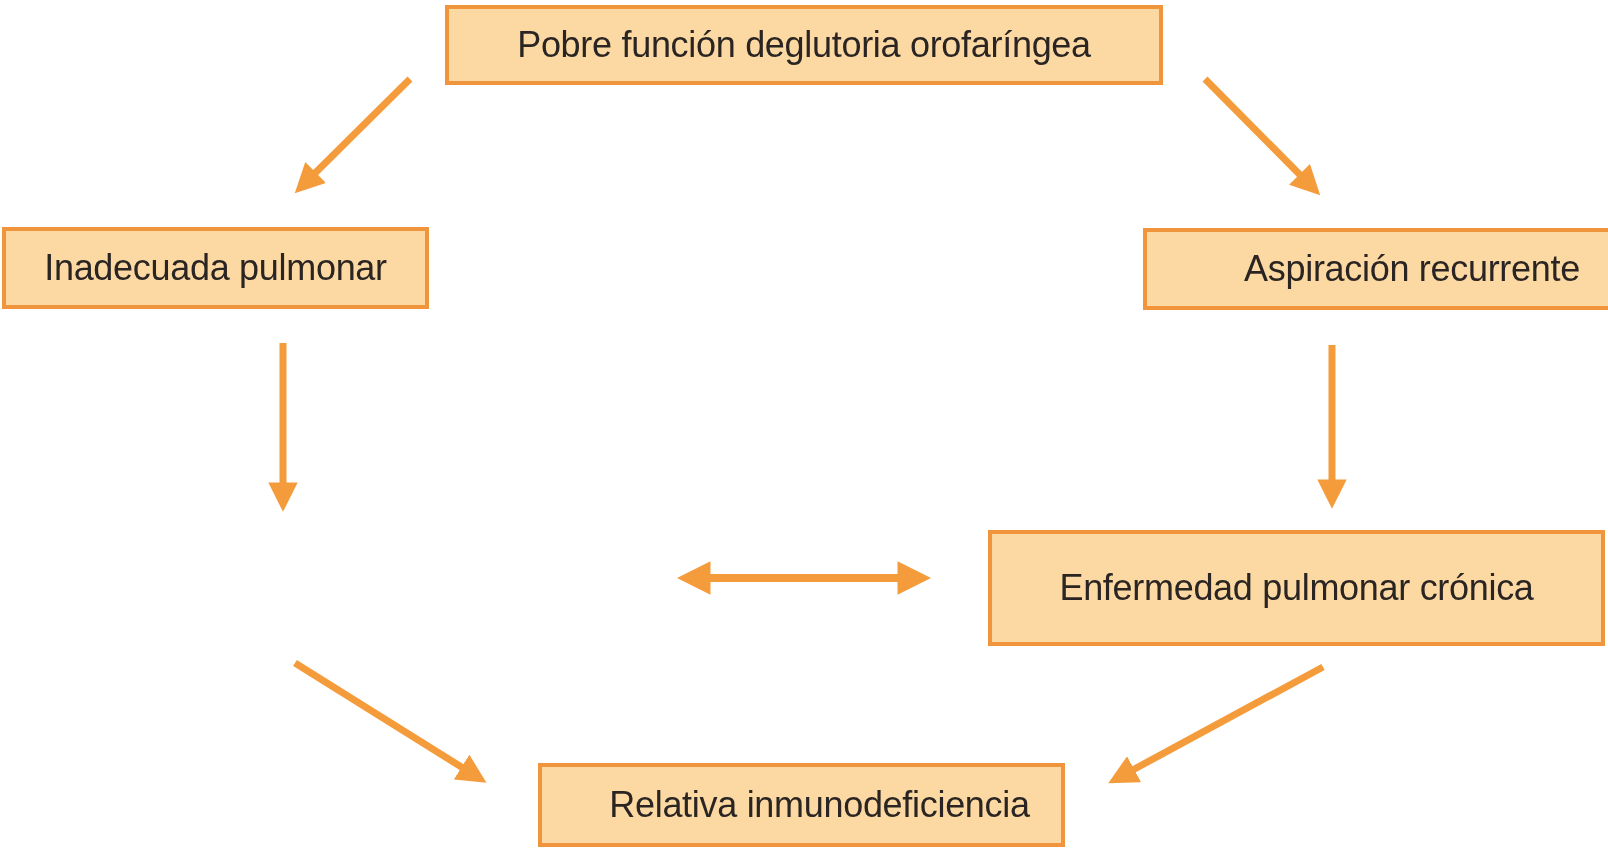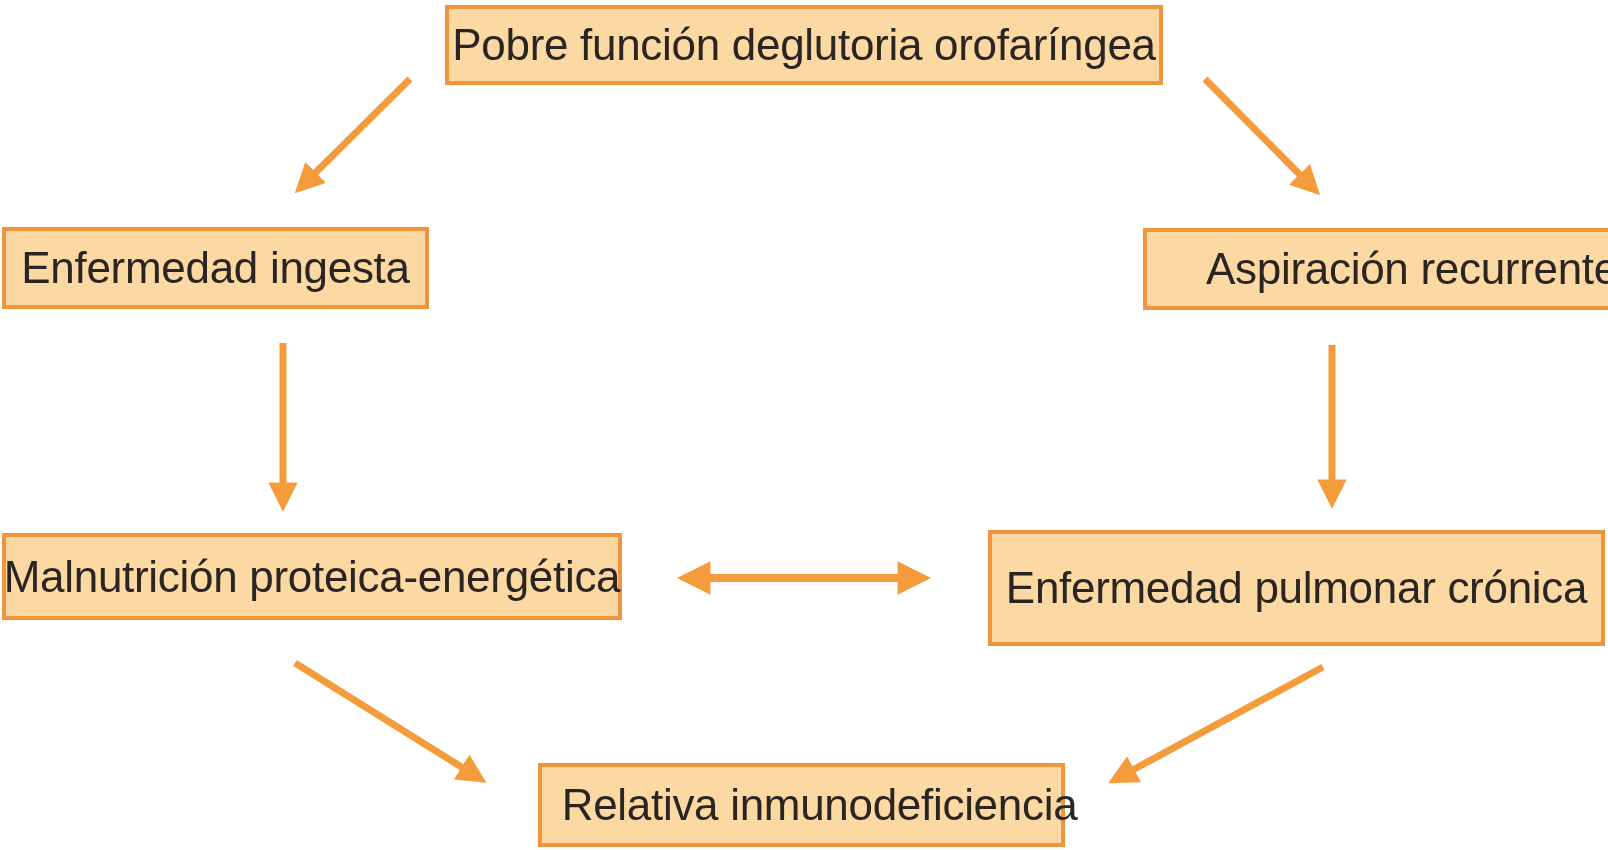--- a/index.html
+++ b/index.html
@@ -24,21 +24,21 @@
   }
   .node {
     position: absolute;
     box-sizing: border-box;
     background: #FCD9A2;
     border: 4px solid #F0953C;
     display: flex;
     align-items: center;
     justify-content: center;
     color: #2A2523;
-    font-size: 44px;
+    font-size: 36px;
     letter-spacing: -0.3px;
     white-space: nowrap;
     text-align: center;
   }
   .node-top      { left: 445px;  top: 5px;   width: 718px; height: 80px; }
   .node-left     { left: 2px;    top: 227px; width: 427px; height: 82px; }
   .node-right    { left: 1143px; top: 228px; width: 538px; height: 82px; }
   .node-midleft  { left: 2px;    top: 533px; width: 620px; height: 87px; }
   .node-midright { left: 988px;  top: 530px; width: 617px; height: 116px; }
   .node-bottom   { left: 538px;  top: 763px; width: 527px; height: 84px; padding-left: 36px; }
@@ -65,23 +65,22 @@
 
     <line x1="687" y1="578" x2="921" y2="578" stroke="#F49C3B" stroke-width="8" marker-start="url(#ah)" marker-end="url(#ah)"></line>
 
     <line x1="295" y1="663" x2="479" y2="778" stroke="#F49C3B" stroke-width="7" marker-end="url(#ah)"></line>
 
     <line x1="1323" y1="667" x2="1116" y2="779" stroke="#F49C3B" stroke-width="7" marker-end="url(#ah)"></line>
   </svg>
 
   <div class="node node-top">Pobre función deglutoria orofaríngea</div>
 
-  <div class="node node-left">Enfermedad ingesta</div>
+  <div class="node node-left">Inadecuada pulmonar</div>
 
   <div class="node node-right">Aspiración recurrente</div>
 
-  <div class="node node-midleft">Malnutrición proteica-energética</div>
 
   <div class="node node-midright">Enfermedad pulmonar crónica</div>
 
   <div class="node node-bottom">Relativa inmunodeficiencia</div>
 
 </div>
 
 </body></html>

